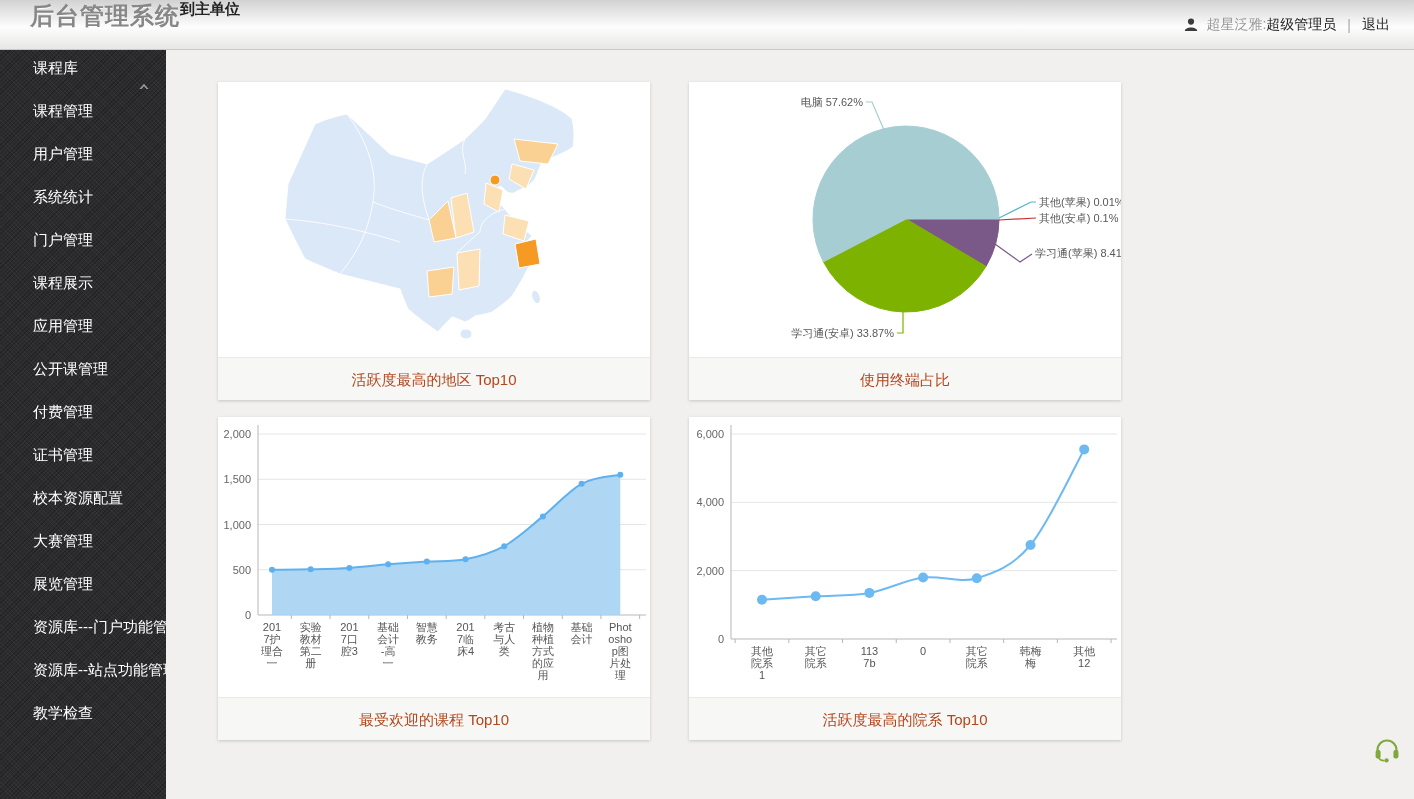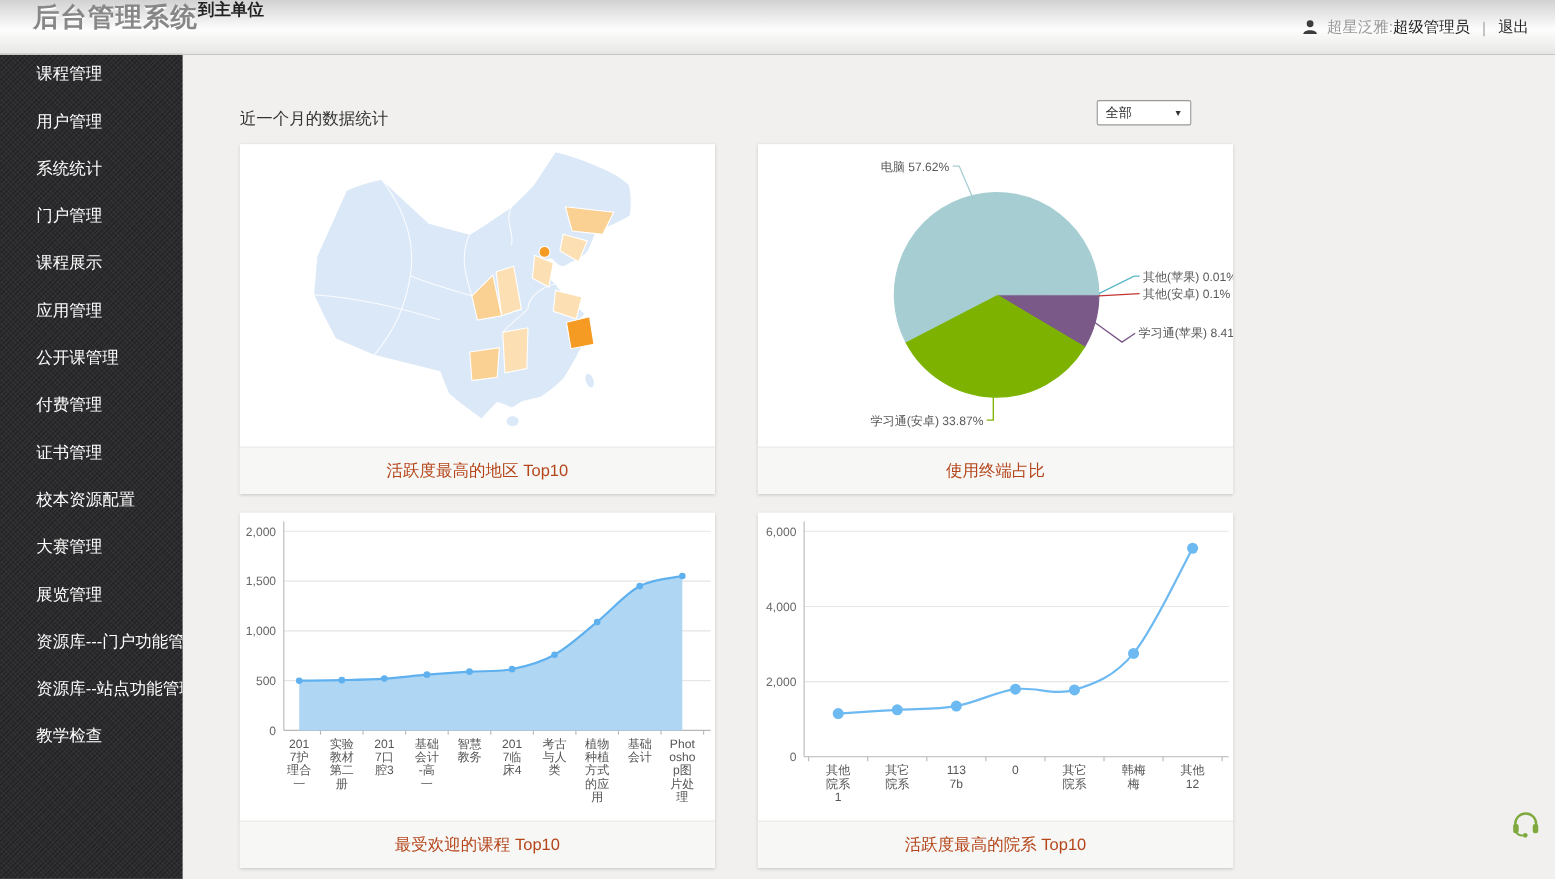--- a/index.html
+++ b/index.html
@@ -57,45 +57,41 @@
         </svg>
     </span>
     <span class="user-prefix">超星泛雅:</span>
     <span class="user-role">超级管理员</span>
     <span class="sep">|</span>
     <a class="logout">退出</a>
   </div>
 </header>
 
 <aside>
+    <div class="sb-item"><span>课程库</span><span class="chev"><svg width="12" height="8" viewBox="0 0 12 8">
+          <polyline points="2,6.5 6,2 10,6.5" stroke="#9a9a9a" stroke-width="1.6" fill="none"></polyline>
+        </svg></span></div>
     <div class="sb-item"><span>课程管理</span></div>
     <div class="sb-item"><span>用户管理</span></div>
     <div class="sb-item"><span>系统统计</span></div>
     <div class="sb-item"><span>门户管理</span></div>
     <div class="sb-item"><span>课程展示</span></div>
     <div class="sb-item"><span>应用管理</span></div>
     <div class="sb-item"><span>公开课管理</span></div>
     <div class="sb-item"><span>付费管理</span></div>
     <div class="sb-item"><span>证书管理</span></div>
     <div class="sb-item"><span>校本资源配置</span></div>
     <div class="sb-item"><span>大赛管理</span></div>
     <div class="sb-item"><span>展览管理</span></div>
     <div class="sb-item"><span>资源库---门户功能管理</span></div>
     <div class="sb-item"><span>资源库--站点功能管理</span></div>
     <div class="sb-item"><span>教学检查</span></div>
   </aside>
 
 <main>
-  <div class="subtitle-row">
-    <span class="subtitle">近一个月的数据统计</span>
-    <div class="filter">
-      <span>全部</span>
-      <span class="arrow">▼</span>
-    </div>
-  </div>
   <div class="grid">
     <section class="panel">
       <div class="chart-body">
           <svg id="chart-map" width="432" height="275" viewBox="0 0 432 275">
             <path d="M287,7 C296,9 340,22 354,37 C357,48 356,58 355,65 C345,72 332,76 324,80 L317,97 C312,104 305,106 299,109 C294,114 288,110 284,105 C280,102 277,108 277,114 C280,121 284,124 287,127 C293,136 305,146 314,154 C310,159 305,162 302,164 C305,167 307,170 309,172 C312,175 313,177 314,180 C311,185 308,189 306,194 C302,201 298,208 294,214 C288,220 280,226 274,230 C268,232 262,233 257,234 C253,237 250,239 247,240 C243,238 238,236 234,235 C229,240 224,245 220,250 C210,243 199,235 190,227 C187,220 184,213 182,207 C162,202 142,197 122,192 C110,187 98,182 87,177 C80,164 73,150 67,137 C68,125 69,113 70,102 C79,82 88,62 97,42 C108,37 119,34 129,32 C143,45 158,59 172,72 C184,75 197,79 209,82 C222,74 235,65 247,57 C254,50 261,44 267,37 C274,27 280,17 287,7 Z" fill="#dbe8f8" stroke="#ffffff" stroke-width="1"></path>
             <path d="M129,32 C150,60 160,90 155,120" fill="none" stroke="rgba(255,255,255,.85)" stroke-width="1"></path>
             <path d="M67,137 C110,140 150,150 182,160" fill="none" stroke="rgba(255,255,255,.85)" stroke-width="1"></path>
             <path d="M122,192 C140,170 150,150 155,120" fill="none" stroke="rgba(255,255,255,.85)" stroke-width="1"></path>
             <path d="M209,82 C200,100 205,120 211,138" fill="none" stroke="rgba(255,255,255,.85)" stroke-width="1"></path>
             <path d="M247,57 C240,70 250,80 247,92" fill="none" stroke="rgba(255,255,255,.85)" stroke-width="1"></path>

